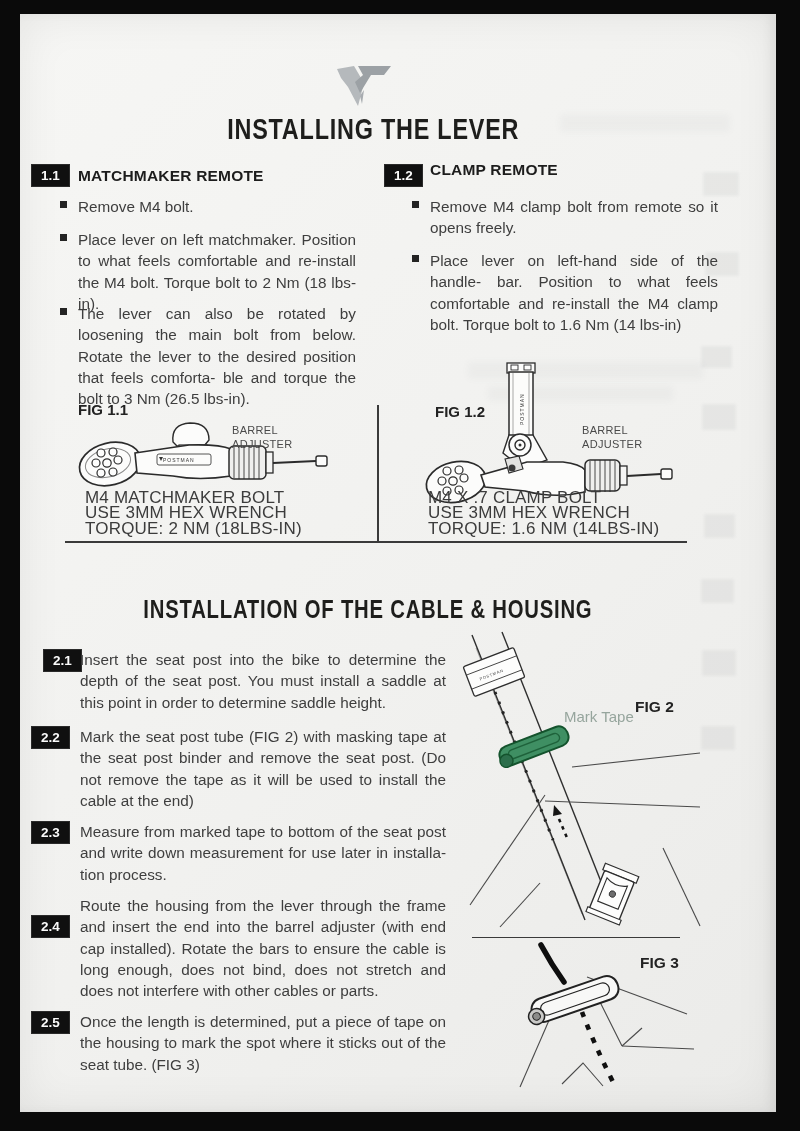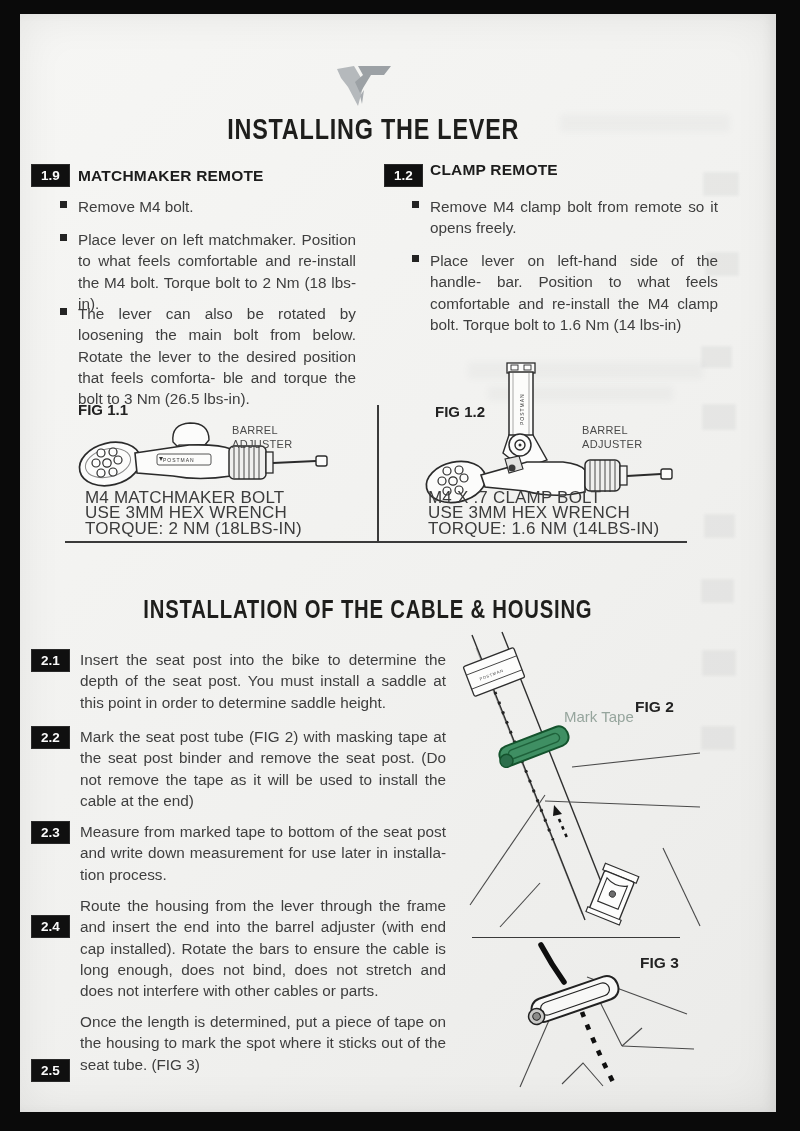--- a/index.html
+++ b/index.html
@@ -48,21 +48,21 @@
   <svg style="left:313px;top:52px;" width="62" height="42" viewBox="0 0 62 42">
     <polygon points="4,3 21,0 31,17 25,40 15,21 8,12" fill="#b5b9bc"></polygon>
     <polygon points="25,0 58,0 51,9 38,9 27,27 22,16 30,9" fill="#9ca1a5"></polygon>
     <polygon points="27,30 31,24 29,38" fill="#a8acb0"></polygon>
   </svg>
 
   <div class="h1wrap" style="left:128px;top:98px;width:450px;">
     <span class="h1 t1">INSTALLING THE LEVER</span>
   </div>
 
-  <div class="badge" style="left:12px;top:151px;">1.9</div>
+  <div class="badge" style="left:12px;top:151px;">1.1</div>
   <div class="sechead" style="left:58px;top:153px;">MATCHMAKER REMOTE</div>
   <div class="bullet-sq" style="left:40px;top:187px;"></div>
   <div class="body-text" style="left:58px;top:182px;width:278px;">Remove M4 bolt.</div>
   <div class="bullet-sq" style="left:40px;top:220px;"></div>
   <div class="body-text" style="left:58px;top:215px;width:278px;">Place lever on left matchmaker. Position to what feels comfortable and re-install the M4 bolt. Torque bolt to 2 Nm (18 lbs-in).</div>
   <div class="bullet-sq" style="left:40px;top:294px;"></div>
   <div class="body-text" style="left:58px;top:289px;width:278px;">The lever can also be rotated by loosening the main bolt from below. Rotate the lever to the desired position that feels comforta- ble and torque the bolt to 3 Nm (26.5 lbs-in).</div>
 
   <div class="badge" style="left:365px;top:151px;">1.2</div>
   <div class="sechead" style="left:410px;top:147px;">CLAMP REMOTE</div>
@@ -161,29 +161,29 @@
     <div>USE 3MM HEX WRENCH</div>
     <div>TORQUE: 1.6 NM (14LBS-IN)</div>
   </div>
 
   <div class="hrule" style="left:45px;top:527px;width:622px;"></div>
 
   <div class="h1wrap" style="left:60px;top:580px;width:540px;">
     <span class="h1 t2">INSTALLATION OF THE CABLE &amp; HOUSING</span>
   </div>
 
-  <div class="badge" style="left:12px;top:636px;text-align:right;">2.1</div>
+  <div class="badge" style="left:24px;top:636px;text-align:right;">2.1</div>
   <div class="body-text" style="left:60px;top:635px;width:366px;">Insert the seat post into the bike to determine the depth of the seat post. You must install a saddle at this point in order to determine saddle height.</div>
   <div class="badge" style="left:12px;top:713px;">2.2</div>
   <div class="body-text" style="left:60px;top:712px;width:366px;">Mark the seat post tube (FIG 2) with masking tape at the seat post binder and remove the seat post. (Do not remove the tape as it will be used to install the cable at the end)</div>
   <div class="badge" style="left:12px;top:808px;">2.3</div>
   <div class="body-text" style="left:60px;top:807px;width:366px;">Measure from marked tape to bottom of the seat post and write down measurement for use later in installa- tion process.</div>
   <div class="badge" style="left:12px;top:882px;margin-top:20px;">2.4</div>
   <div class="body-text" style="left:60px;top:881px;width:366px;">Route the housing from the lever through the frame and insert the end into the barrel adjuster (with end cap installed). Rotate the bars to ensure the cable is long enough, does not bind, does not stretch and does not interfere with other cables or parts.</div>
-  <div class="badge" style="left:12px;top:998px;margin-top:48px;">2.5</div>
+  <div class="badge" style="left:12px;top:998px;">2.5</div>
   <div class="body-text" style="left:60px;top:997px;width:366px;">Once the length is determined, put a piece of tape on the housing to mark the spot where it sticks out of the seat tube. (FIG 3)</div>
 
   <svg style="left:440px;top:612px;" width="240" height="310" viewBox="0 0 240 310">
     <line x1="12" y1="9" x2="125" y2="294" stroke="#2e2e2e" stroke-width="1.4"></line>
     <line x1="42" y1="6" x2="155" y2="291" stroke="#2e2e2e" stroke-width="1.4"></line>
     <line x1="16" y1="22" x2="122" y2="288" stroke="#2e2e2e" stroke-width=".7" opacity=".5"></line>
     <g transform="translate(34,46) rotate(-21)">
       <rect x="-27" y="-16" width="54" height="32" rx="2" fill="#fdfdfc" stroke="#2e2e2e" stroke-width="1.3"></rect>
       <line x1="-27" y1="-7" x2="27" y2="-7" stroke="#2e2e2e" stroke-width=".8"></line>
       <line x1="-27" y1="8" x2="27" y2="8" stroke="#2e2e2e" stroke-width=".8"></line>

